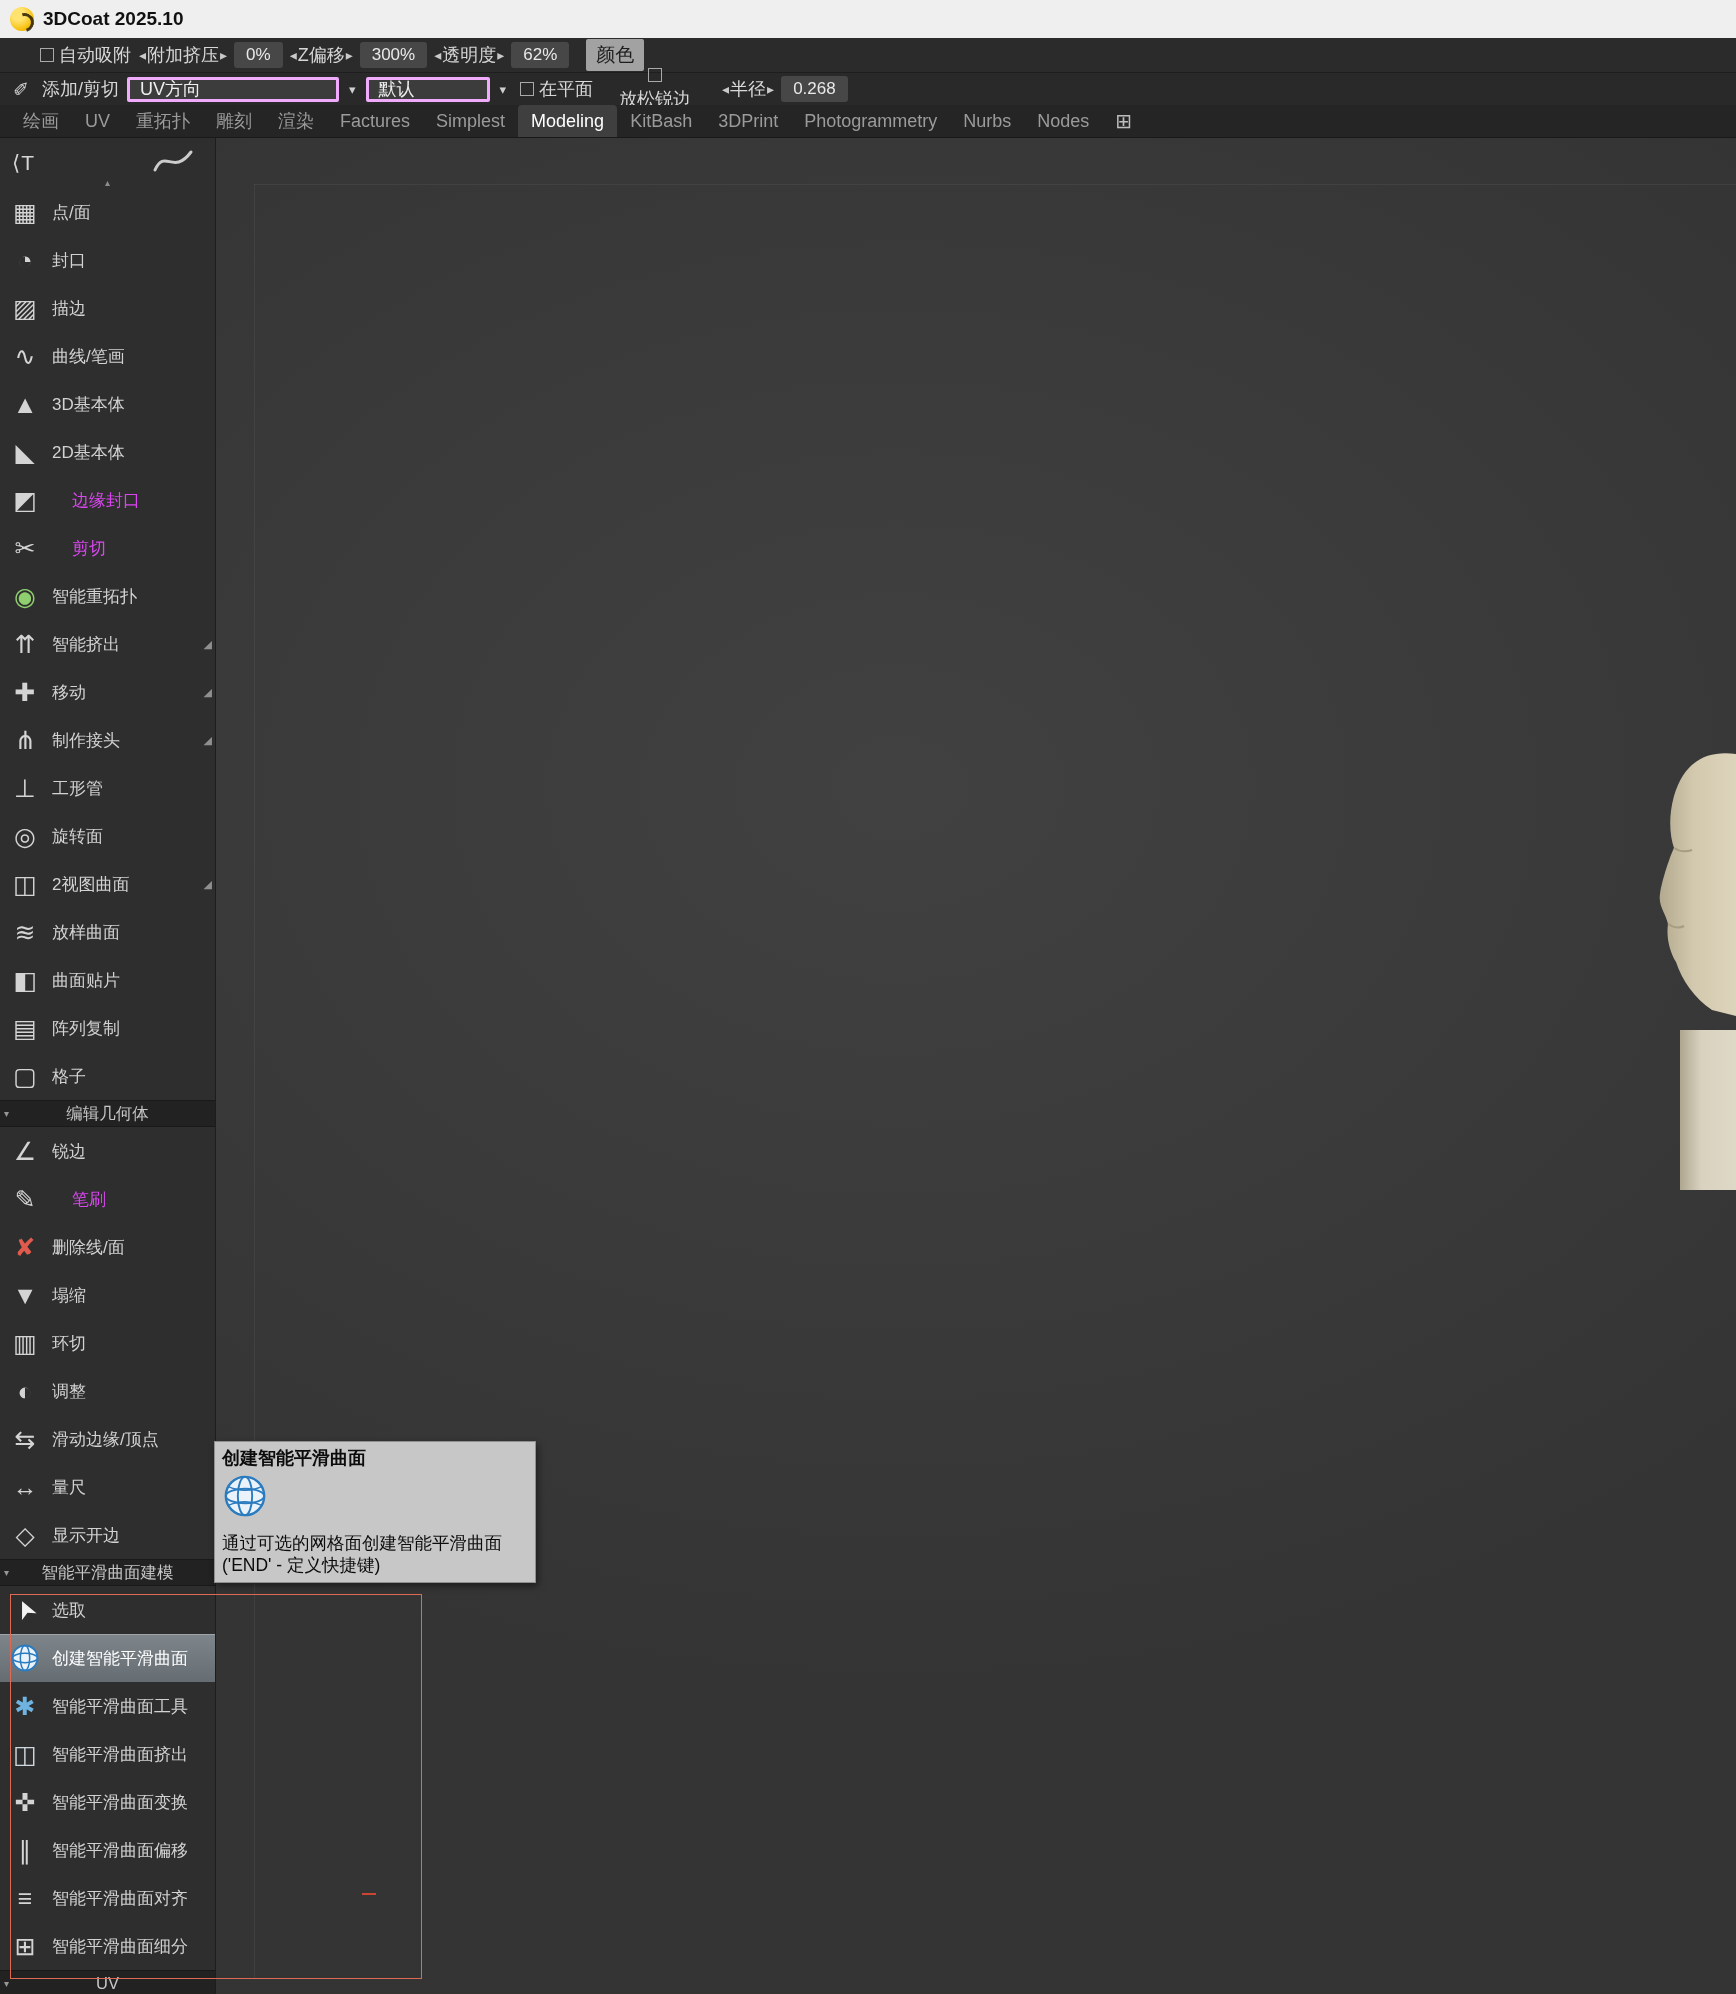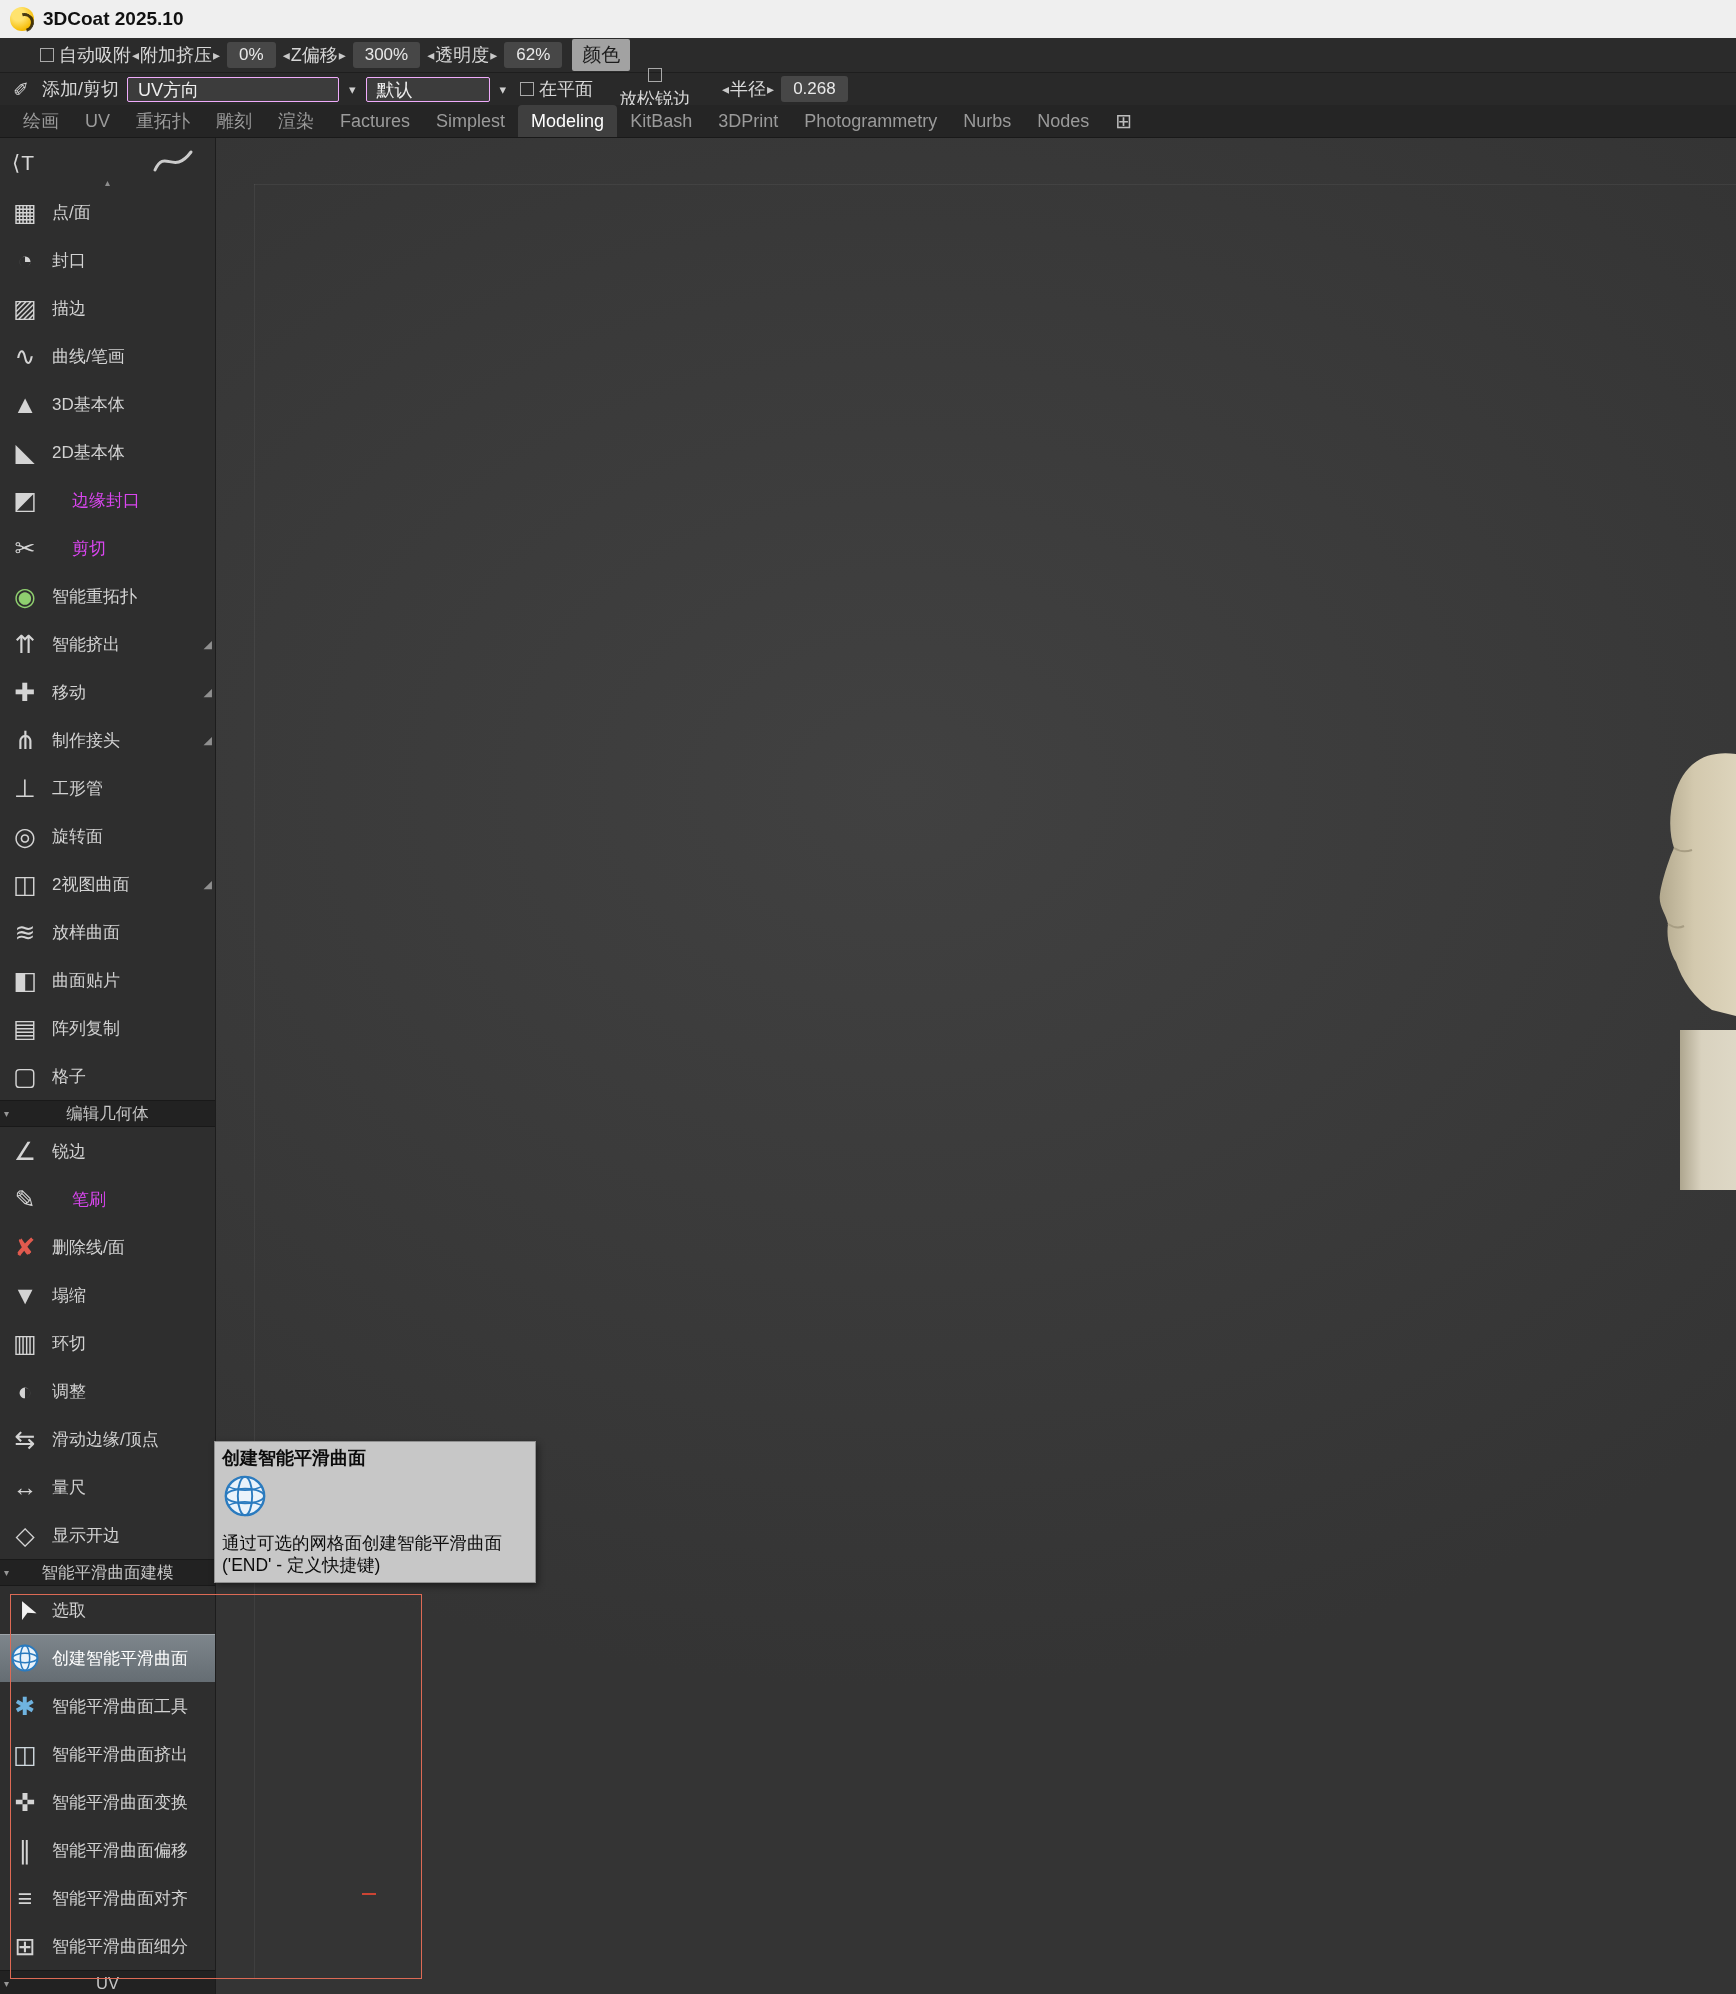--- a/index.html
+++ b/index.html
@@ -11,33 +11,33 @@
     color:#111; display:flex; align-items:center; gap:9px; padding-left:10px; font-size:19px; font-weight:600; }
   .logo { width:24px; height:24px; border-radius:50%; background:radial-gradient(circle at 35% 32%, #ffe36e 0 28%, #f6bc05 70%, #c98f00);
     position:relative; flex:0 0 auto; }
   .logo::after { content:""; position:absolute; left:5px; top:6px; width:13px; height:13px;
     border-radius:50%; border:3px solid rgba(40,30,5,.85); border-left-color:transparent; border-bottom-color:transparent; transform:rotate(30deg); }
 
   
   .menubar { position:absolute; left:0; top:38px; right:0; height:34px; background:#2b2b2b;
     display:flex; align-items:center; color:#d6d6d6; font-size:18px; padding-left:6px; }
   .menu-item { padding:0 14px; height:100%; display:flex; align-items:center; cursor:default; }
-  .snap-controls { display:flex; align-items:center; margin-left:34px; color:#d6d6d6; }
+  .snap-controls { display:flex; align-items:center; gap:7px; margin-left:34px; color:#d6d6d6; }
   .cbox { width:14px; height:14px; border:1.5px solid #a9a9a9; background:transparent; display:inline-block; flex:0 0 auto; }
   .cb-wrap { display:flex; align-items:center; gap:5px; }
   .stepper-arrow { color:#c9c9c9; font-size:14px; padding:0 1px; }
   .value-pill { background:#474747; color:#e9e9e9; border-radius:3px; padding:3px 12px; font-size:17px; margin:0 6px; }
   .color-pill { background:#a2a2a2; color:#1d1d1d; border-radius:2px; padding:3px 10px; font-size:19px; margin-left:4px; }
 
   
   .toolbar2 { position:absolute; left:0; top:72px; right:0; height:33px; background:#292929;
     border-top:1px solid #1e1e1e; display:flex; align-items:center; color:#d8d8d8; font-size:18px; padding-left:8px; gap:8px; }
   .tb-icon { width:26px; height:26px; display:flex; align-items:center; justify-content:center; font-size:19px; color:#d8d8d8; }
-  .dropdown { background:#3c3c3c; border:1px solid #f0abfc; border-radius:2px; height:25px;
-    display:flex; padding:0 10px; color:#eee; }
+  .dropdown { background:#3c3c3c; border:3px solid #f0abfc; border-radius:2px; height:25px;
+    display:flex; align-items:center; padding:0 10px; color:#eee; }
   .dd-uv { width:212px; }
   .dd-preset { width:124px; }
   .dd-caret { color:#cfcfcf; font-size:13px; margin:0 2px; }
 
   
   .tabbar { position:absolute; left:0; top:105px; right:0; height:33px; background:#252525;
     border-bottom:1px solid #191919; display:flex; align-items:center; color:#9b9b9b; font-size:18px; padding-left:10px; }
   .tab { padding:0 13px; height:100%; display:flex; align-items:center; cursor:default; }
   .tab.active { background:#3f3f3f; color:#fff; border-radius:4px 4px 0 0; }
   .tab.add-tab { font-size:20px; color:#bdbdbd; }

